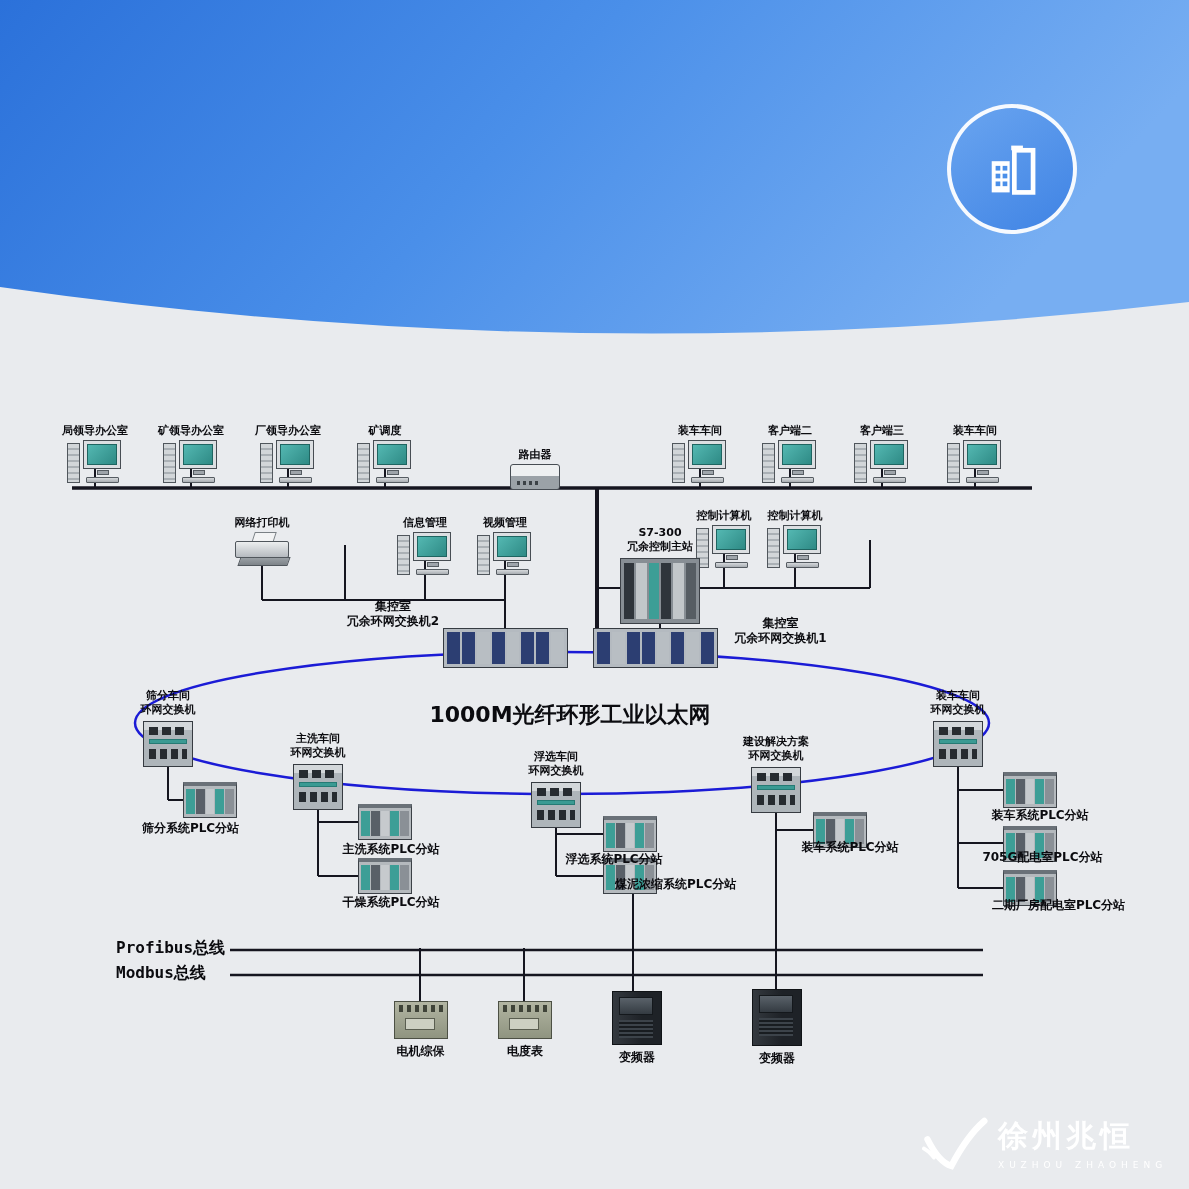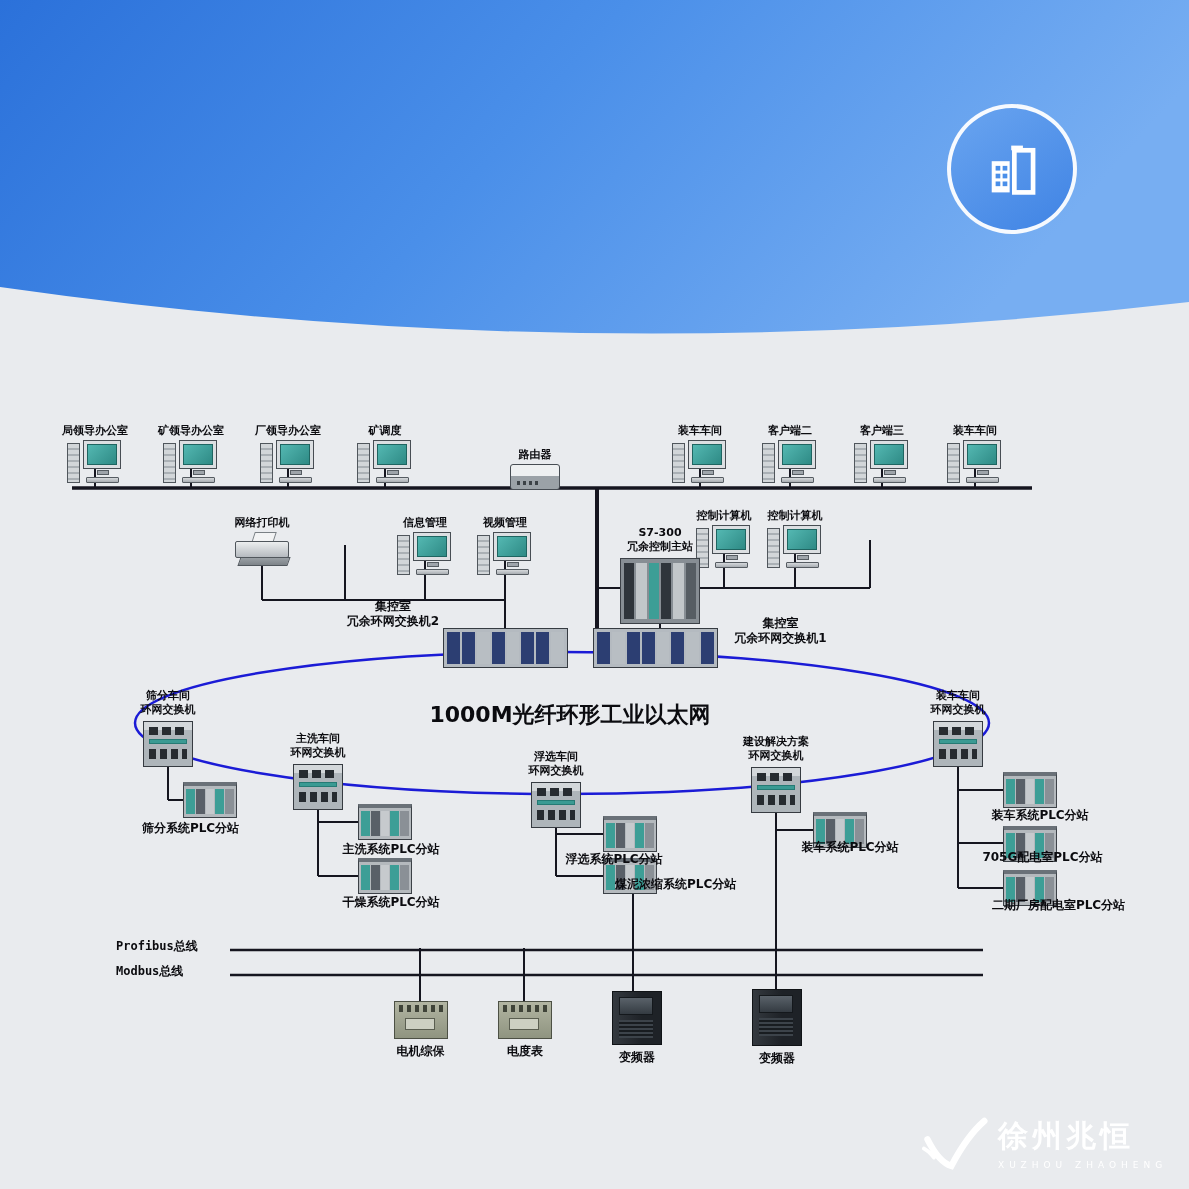--- a/index.html
+++ b/index.html
@@ -11,21 +11,21 @@
   .logo-circle{position:absolute;left:947px;top:104px;width:130px;height:130px;border-radius:50%;
     border:4px solid rgba(255,255,255,.95);background:linear-gradient(145deg,#6aa5f0,#3f83e4);box-sizing:border-box;
     display:flex;align-items:center;justify-content:center;}
   
   .node{position:absolute;text-align:center;}
   .nlabel{font-weight:bold;font-size:11px;line-height:1.3;color:#0b0b0f;}
   .nlabel span{display:block;}
   .lbl{position:absolute;font-weight:bold;font-size:12px;line-height:1.25;color:#0b0b0f;text-align:center;}
   .wires{position:absolute;left:0;top:0;}
   .ring-title{position:absolute;left:420px;top:700px;width:300px;text-align:center;font-size:22px;font-weight:bold;color:#0b0b0f;}
-  .buslbl{position:absolute;font-family:"DejaVu Sans Mono",monospace;font-weight:bold;font-size:12px;color:#0b0b0f;}
+  .buslbl{position:absolute;font-family:"DejaVu Sans Mono",monospace;font-weight:bold;font-size:16px;color:#0b0b0f;}
   
   i{display:block;position:absolute;box-sizing:border-box;}
   .pc-icon{position:relative;width:56px;height:46px;margin:2px auto 0;}
   .pc-icon .tw{left:0;top:3px;width:13px;height:40px;background:repeating-linear-gradient(180deg,#d2d6d9 0 4px,#aab0b5 4px 6px);border:1px solid #50565c;}
   .pc-icon .mo{left:16px;top:0;width:38px;height:29px;background:#dcdfe2;border:1px solid #474d53;padding:3px;}
   .pc-icon .sc{position:static;width:100%;height:100%;background:linear-gradient(135deg,#54b8b2,#2e8a85);border:1px solid #1f6561;}
   .pc-icon .st{left:30px;top:30px;width:12px;height:5px;background:#9fa5ab;border:1px solid #565c62;}
   .pc-icon .kb{left:19px;top:37px;width:33px;height:6px;background:linear-gradient(#d6d9dc,#a8adb2);border:1px solid #565c62;border-radius:1px;}
   .srv-icon{position:relative;width:46px;height:52px;margin:2px auto 0;}
   .srv-icon .sb{left:6px;top:0;width:26px;height:50px;background:linear-gradient(90deg,#e0e3e5 30%,#aeb4b8);border:1px solid #474d53;}

